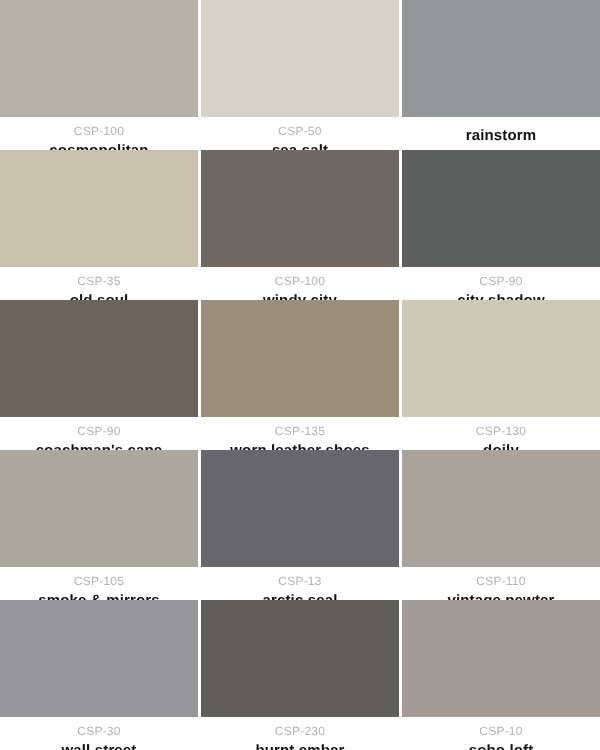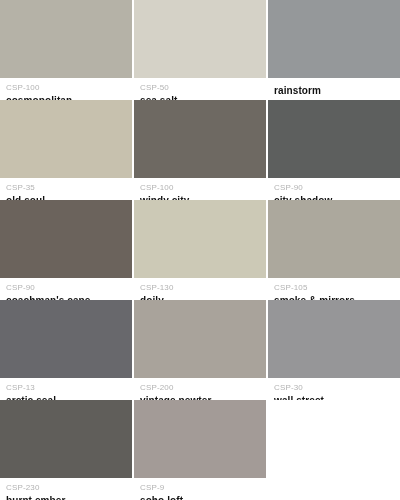--- a/index.html
+++ b/index.html
@@ -40,20 +40,21 @@
     height: 78px;
     flex: 0 0 78px;
     display: block;
   }
 
   .swatch-info {
     flex: 1 1 auto;
     padding: 5px 6px 0 6px;
     box-sizing: border-box;
     background: #ffffff;
+    text-align: center;
   }
 
   .swatch-code {
     font-size: 8px;
     line-height: 10px;
     color: #b3b3b3;
     letter-spacing: 0.15px;
     font-weight: 400;
     white-space: nowrap;
   }
@@ -114,20 +115,27 @@
       </div>
     </div>
     <div class="swatch-cell">
       <div class="swatch-color" style="background-color: rgb(107, 99, 92);"></div>
       <div class="swatch-info">
         <div class="swatch-code">CSP-90</div>
         <div class="swatch-name">coachman's cape</div>
       </div>
     </div>
     <div class="swatch-cell">
+      <div class="swatch-color" style="background-color: rgb(153, 143, 124);"></div>
+      <div class="swatch-info">
+        <div class="swatch-code">CSP-135</div>
+        <div class="swatch-name">worn leather shoes</div>
+      </div>
+    </div>
+    <div class="swatch-cell">
       <div class="swatch-color" style="background-color: rgb(204, 201, 182);"></div>
       <div class="swatch-info">
         <div class="swatch-code">CSP-130</div>
         <div class="swatch-name">doily</div>
       </div>
     </div>
     <div class="swatch-cell">
       <div class="swatch-color" style="background-color: rgb(172, 168, 157);"></div>
       <div class="swatch-info">
         <div class="swatch-code">CSP-105</div>
@@ -137,38 +145,38 @@
     <div class="swatch-cell">
       <div class="swatch-color" style="background-color: rgb(104, 104, 108);"></div>
       <div class="swatch-info">
         <div class="swatch-code">CSP-13</div>
         <div class="swatch-name">arctic seal</div>
       </div>
     </div>
     <div class="swatch-cell">
       <div class="swatch-color" style="background-color: rgb(169, 163, 155);"></div>
       <div class="swatch-info">
-        <div class="swatch-code">CSP-200</div>
+        <div class="swatch-code">CSP-110</div>
         <div class="swatch-name">vintage pewter</div>
       </div>
     </div>
     <div class="swatch-cell">
       <div class="swatch-color" style="background-color: rgb(150, 150, 152);"></div>
       <div class="swatch-info">
         <div class="swatch-code">CSP-30</div>
         <div class="swatch-name">wall street</div>
       </div>
     </div>
     <div class="swatch-cell">
       <div class="swatch-color" style="background-color: rgb(96, 94, 90);"></div>
       <div class="swatch-info">
         <div class="swatch-code">CSP-230</div>
         <div class="swatch-name">burnt ember</div>
       </div>
     </div>
     <div class="swatch-cell">
       <div class="swatch-color" style="background-color: rgb(163, 155, 151);"></div>
       <div class="swatch-info">
-        <div class="swatch-code">CSP-9</div>
+        <div class="swatch-code">CSP-10</div>
         <div class="swatch-name">soho loft</div>
       </div>
     </div>
   </div>
 
 </body></html>

